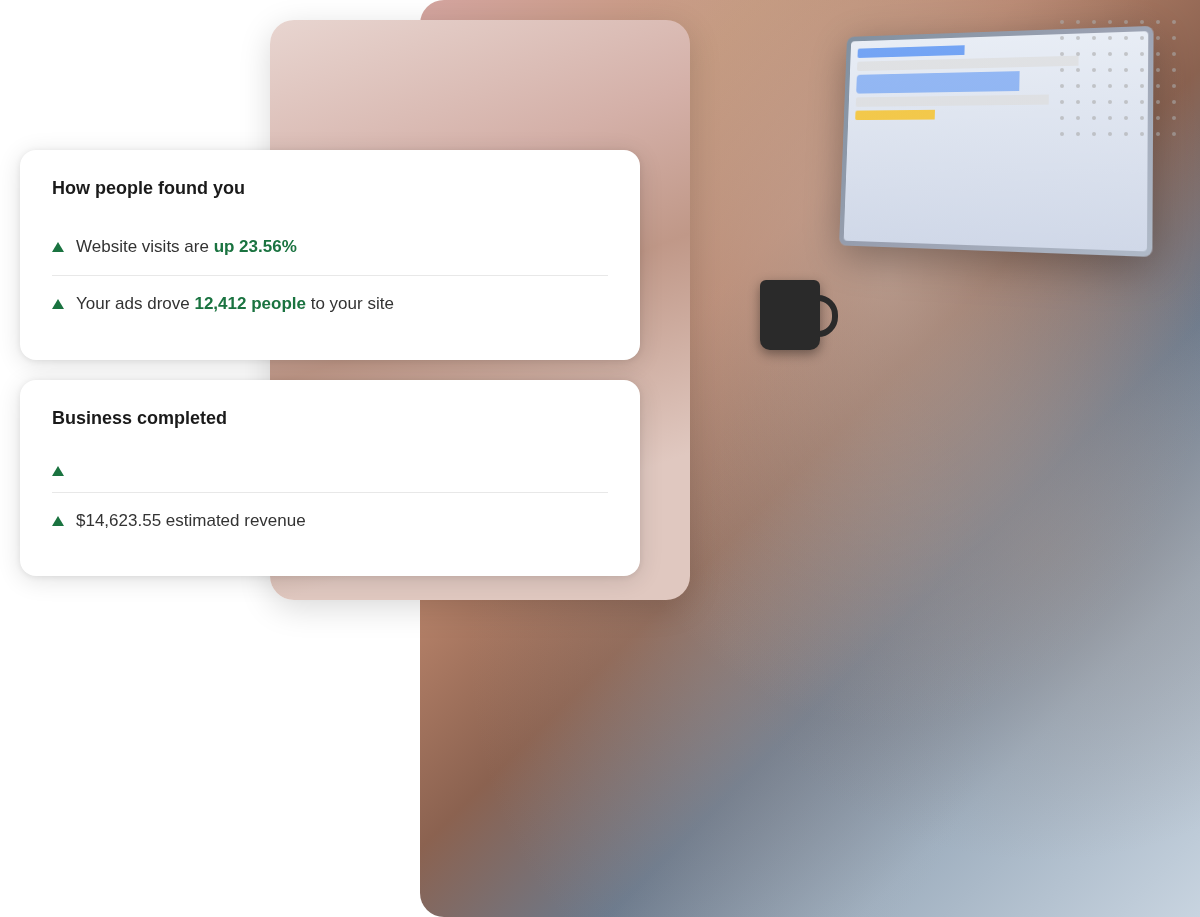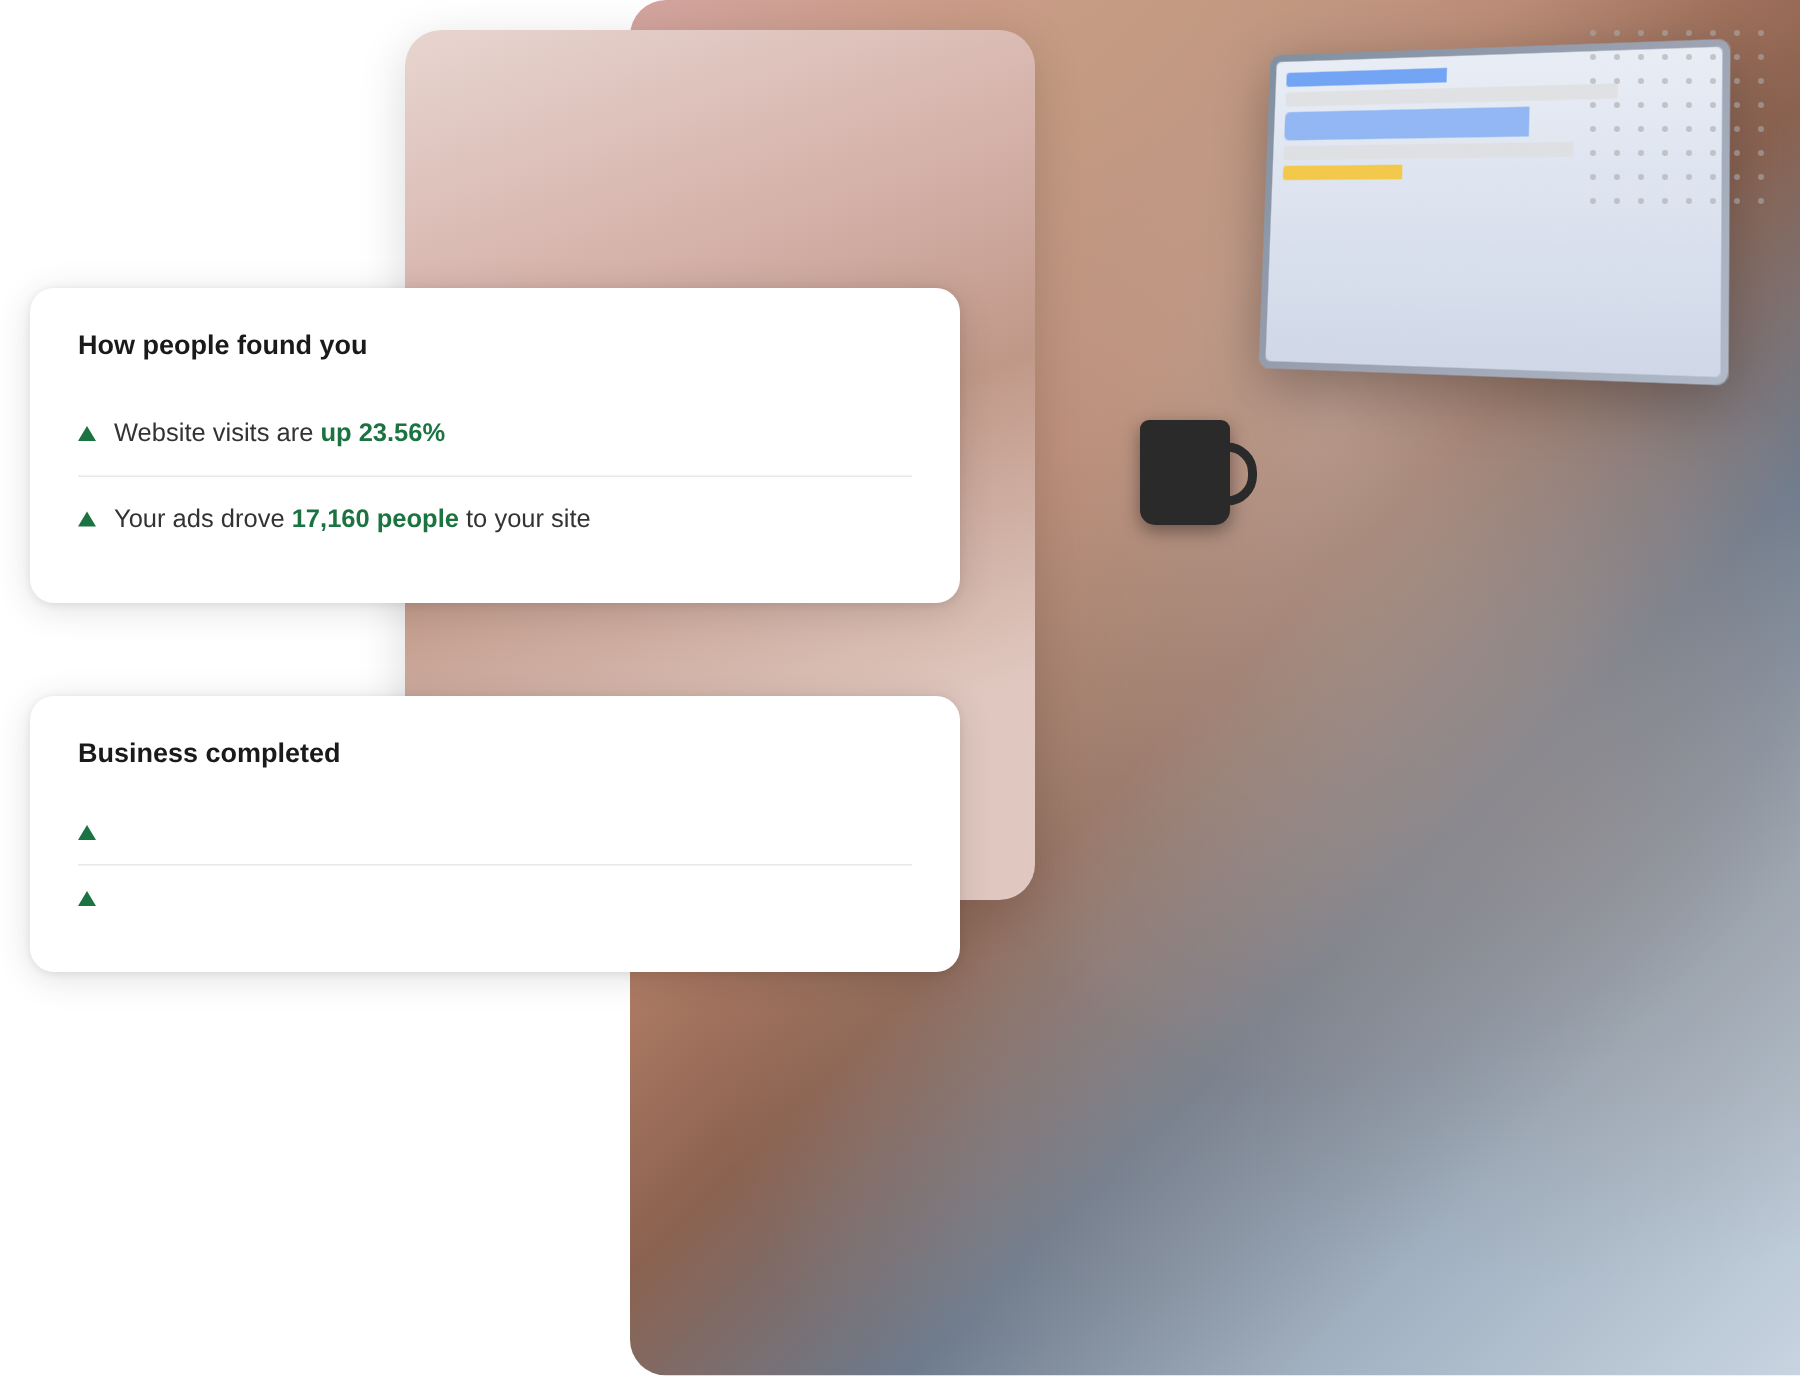--- a/index.html
+++ b/index.html
@@ -135,21 +135,20 @@
       gap: 20px;
       z-index: 10;
     }
 
     .card {
       background: #ffffff;
       border-radius: 16px;
       padding: 28px 32px;
       width: 620px;
       box-shadow: 0 4px 24px rgba(0,0,0,0.12), 0 1px 6px rgba(0,0,0,0.08);
-      margin-top: 42px;
     }
 
     .card-title {
       font-size: 18px;
       font-weight: 700;
       color: #1a1a1a;
       margin-bottom: 20px;
     }
 
     .card-items {
@@ -304,39 +303,42 @@
         <div class="card-item">
           <div class="arrow-up"></div>
           <span class="item-text">
             Website visits are <span class="highlight">up 23.56%</span>
           </span>
         </div>
 
         <div class="card-item">
           <div class="arrow-up"></div>
           <span class="item-text">
-            Your ads drove <span class="highlight">17,160 people</span> to your site
+            Your ads drove <span class="highlight">12,412 people</span> to your site
           </span>
         </div>
 
 
       </div>
     </div>
 
     <div class="card">
       <div class="card-title">Business completed</div>
       <div class="card-items">
 
 
         <div class="card-item">
           <div class="arrow-up"></div>
         </div>
 
         <div class="card-item">
           <div class="arrow-up"></div>
+          <span class="item-text">
+            $14,623.55 estimated revenue
+          </span>
         </div>
 
       </div>
     </div>
 
   </div>
 
 </div>
 
 </body></html>

